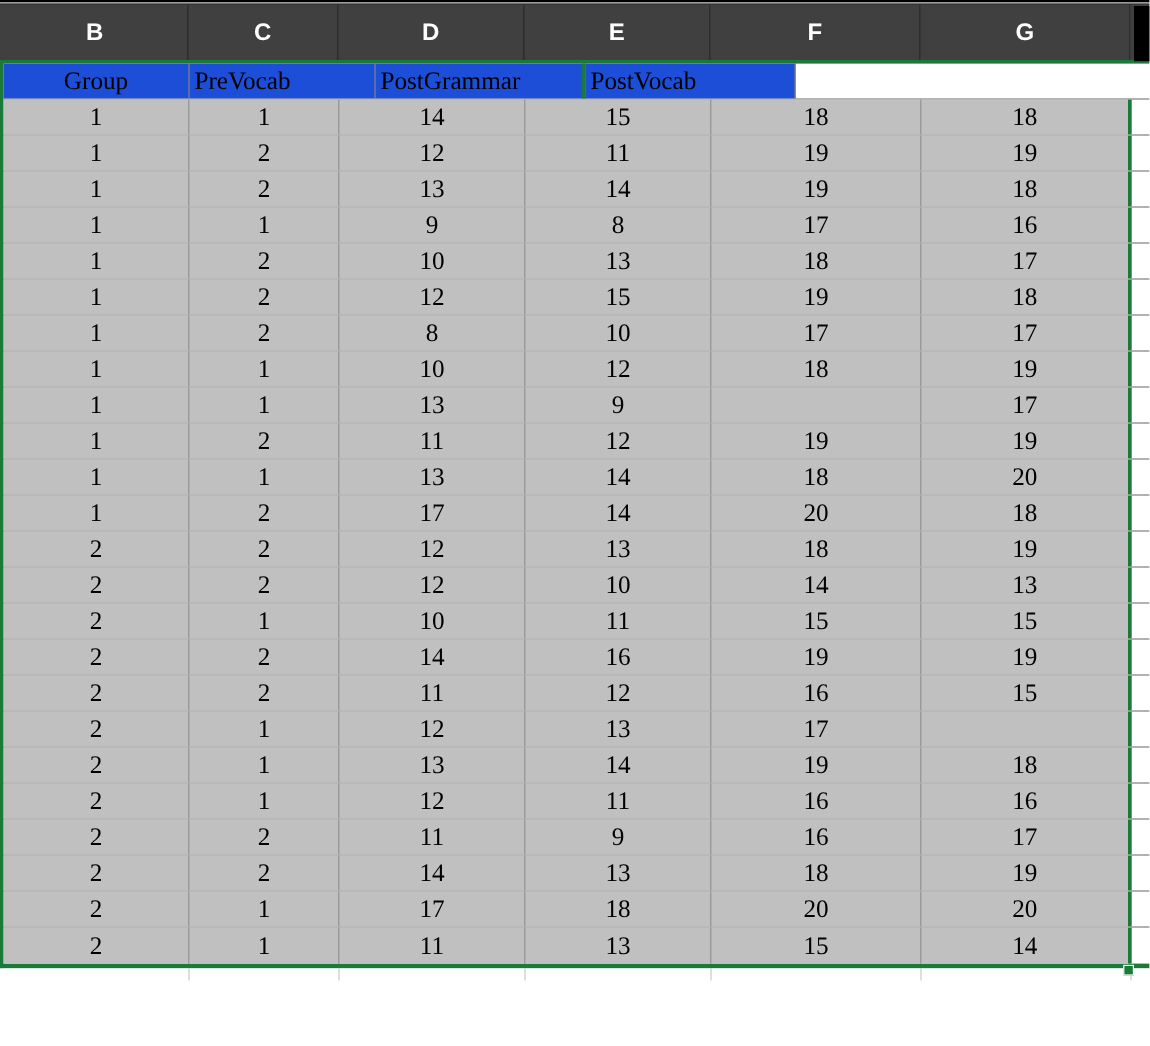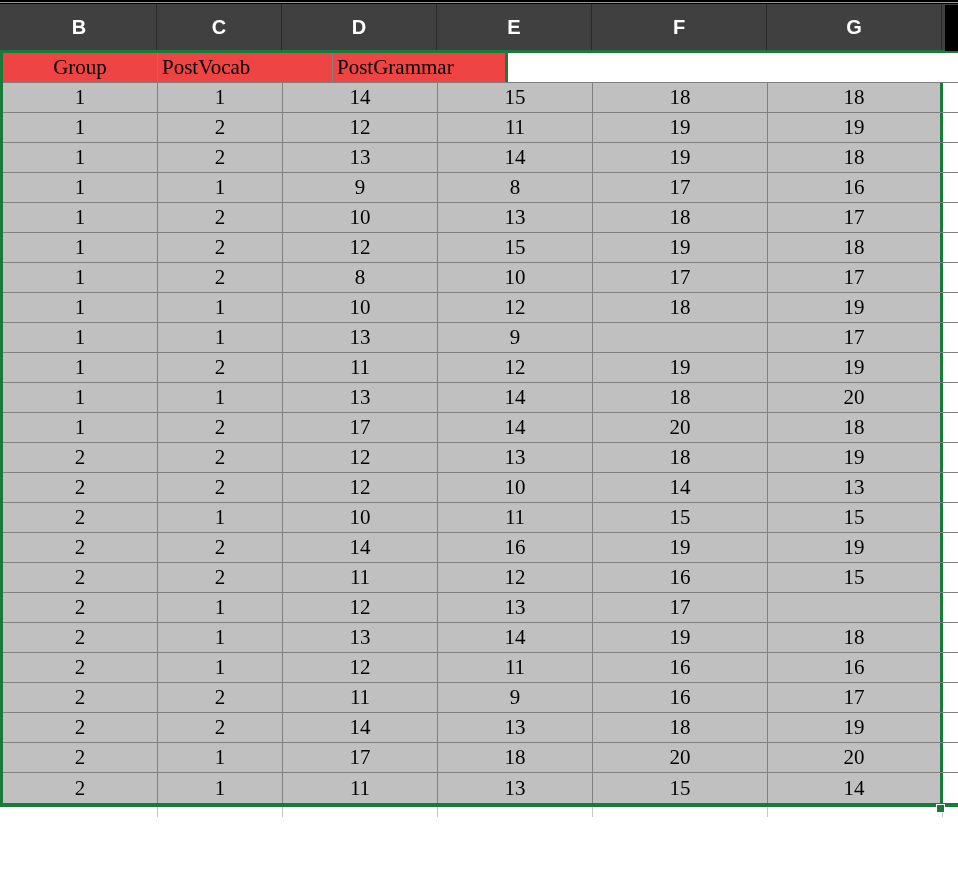--- a/index.html
+++ b/index.html
@@ -62,21 +62,21 @@
     border-top: 3px solid #1a7a3a;
     border-left: 3px solid #1a7a3a;
     border-bottom: 4px solid #1a7a3a;
   }
   .row {
     display: flex;
     height: 30px;
     border-bottom: 1px solid #808080;
   }
   .row.field-row .cell {
-    background: #ef4444;
+    background: #1d4ed8;
     font-size: 21px;
     text-align: left;
     justify-content: flex-start;
     padding-left: 4px;
   }
   .row.field-row .cell.first { text-align: center; justify-content: center; padding-left: 0; }
   .row.data-row .cell {
     background: #c0c0c0;
     font-size: 21px;
     text-align: center;
@@ -130,22 +130,23 @@
     <div class="hcell c-F">F</div>
     <div class="hcell c-G">G</div>
     <div class="tail-header"></div>
   </div>
   <div class="black-stub"></div>
 
   <div class="grid">
 
     <div class="row field-row">
       <div class="cell c-B first">Group</div>
+      <div class="cell c-D">PreVocab</div>
+      <div class="cell c-G last">PostGrammar</div>
       <div class="cell c-F">PostVocab</div>
-      <div class="cell c-G last">PostGrammar</div>
     </div>
 
     <div class="row data-row">
         <div class="cell c-B">1</div>
         <div class="cell c-C">1</div>
         <div class="cell c-D">14</div>
         <div class="cell c-E">15</div>
         <div class="cell c-F">18</div>
         <div class="cell c-G last">18</div>
       </div>

